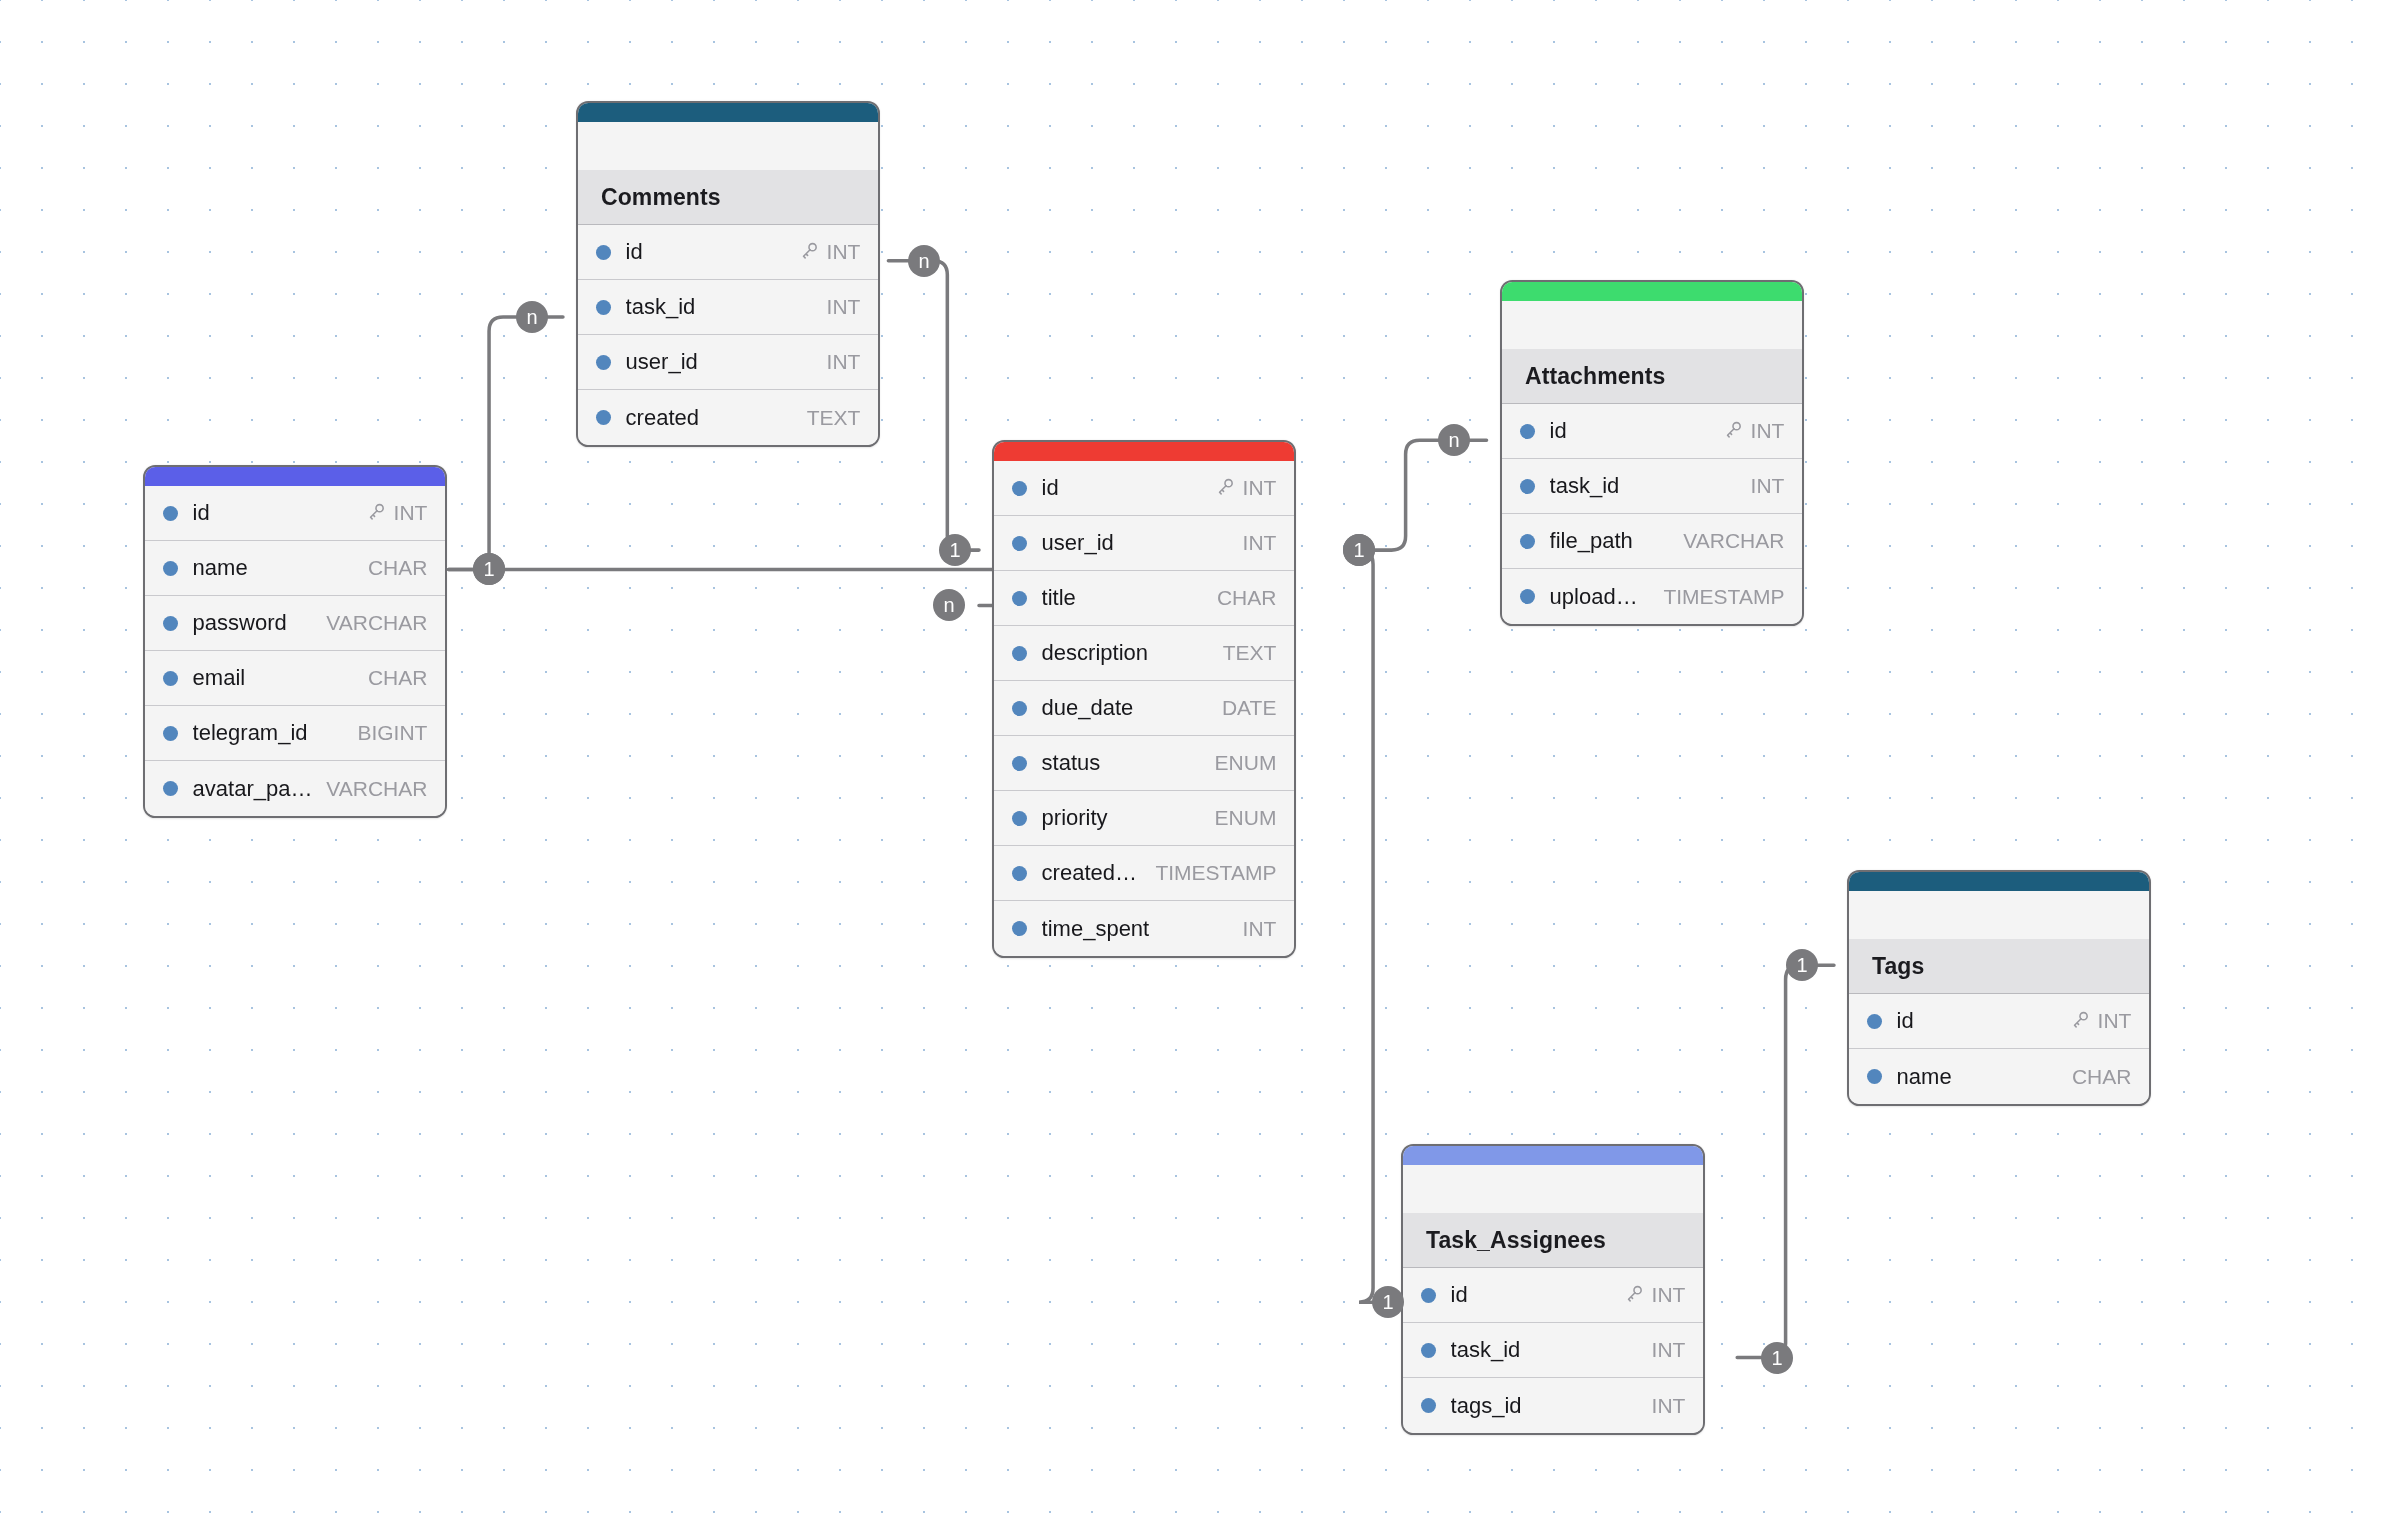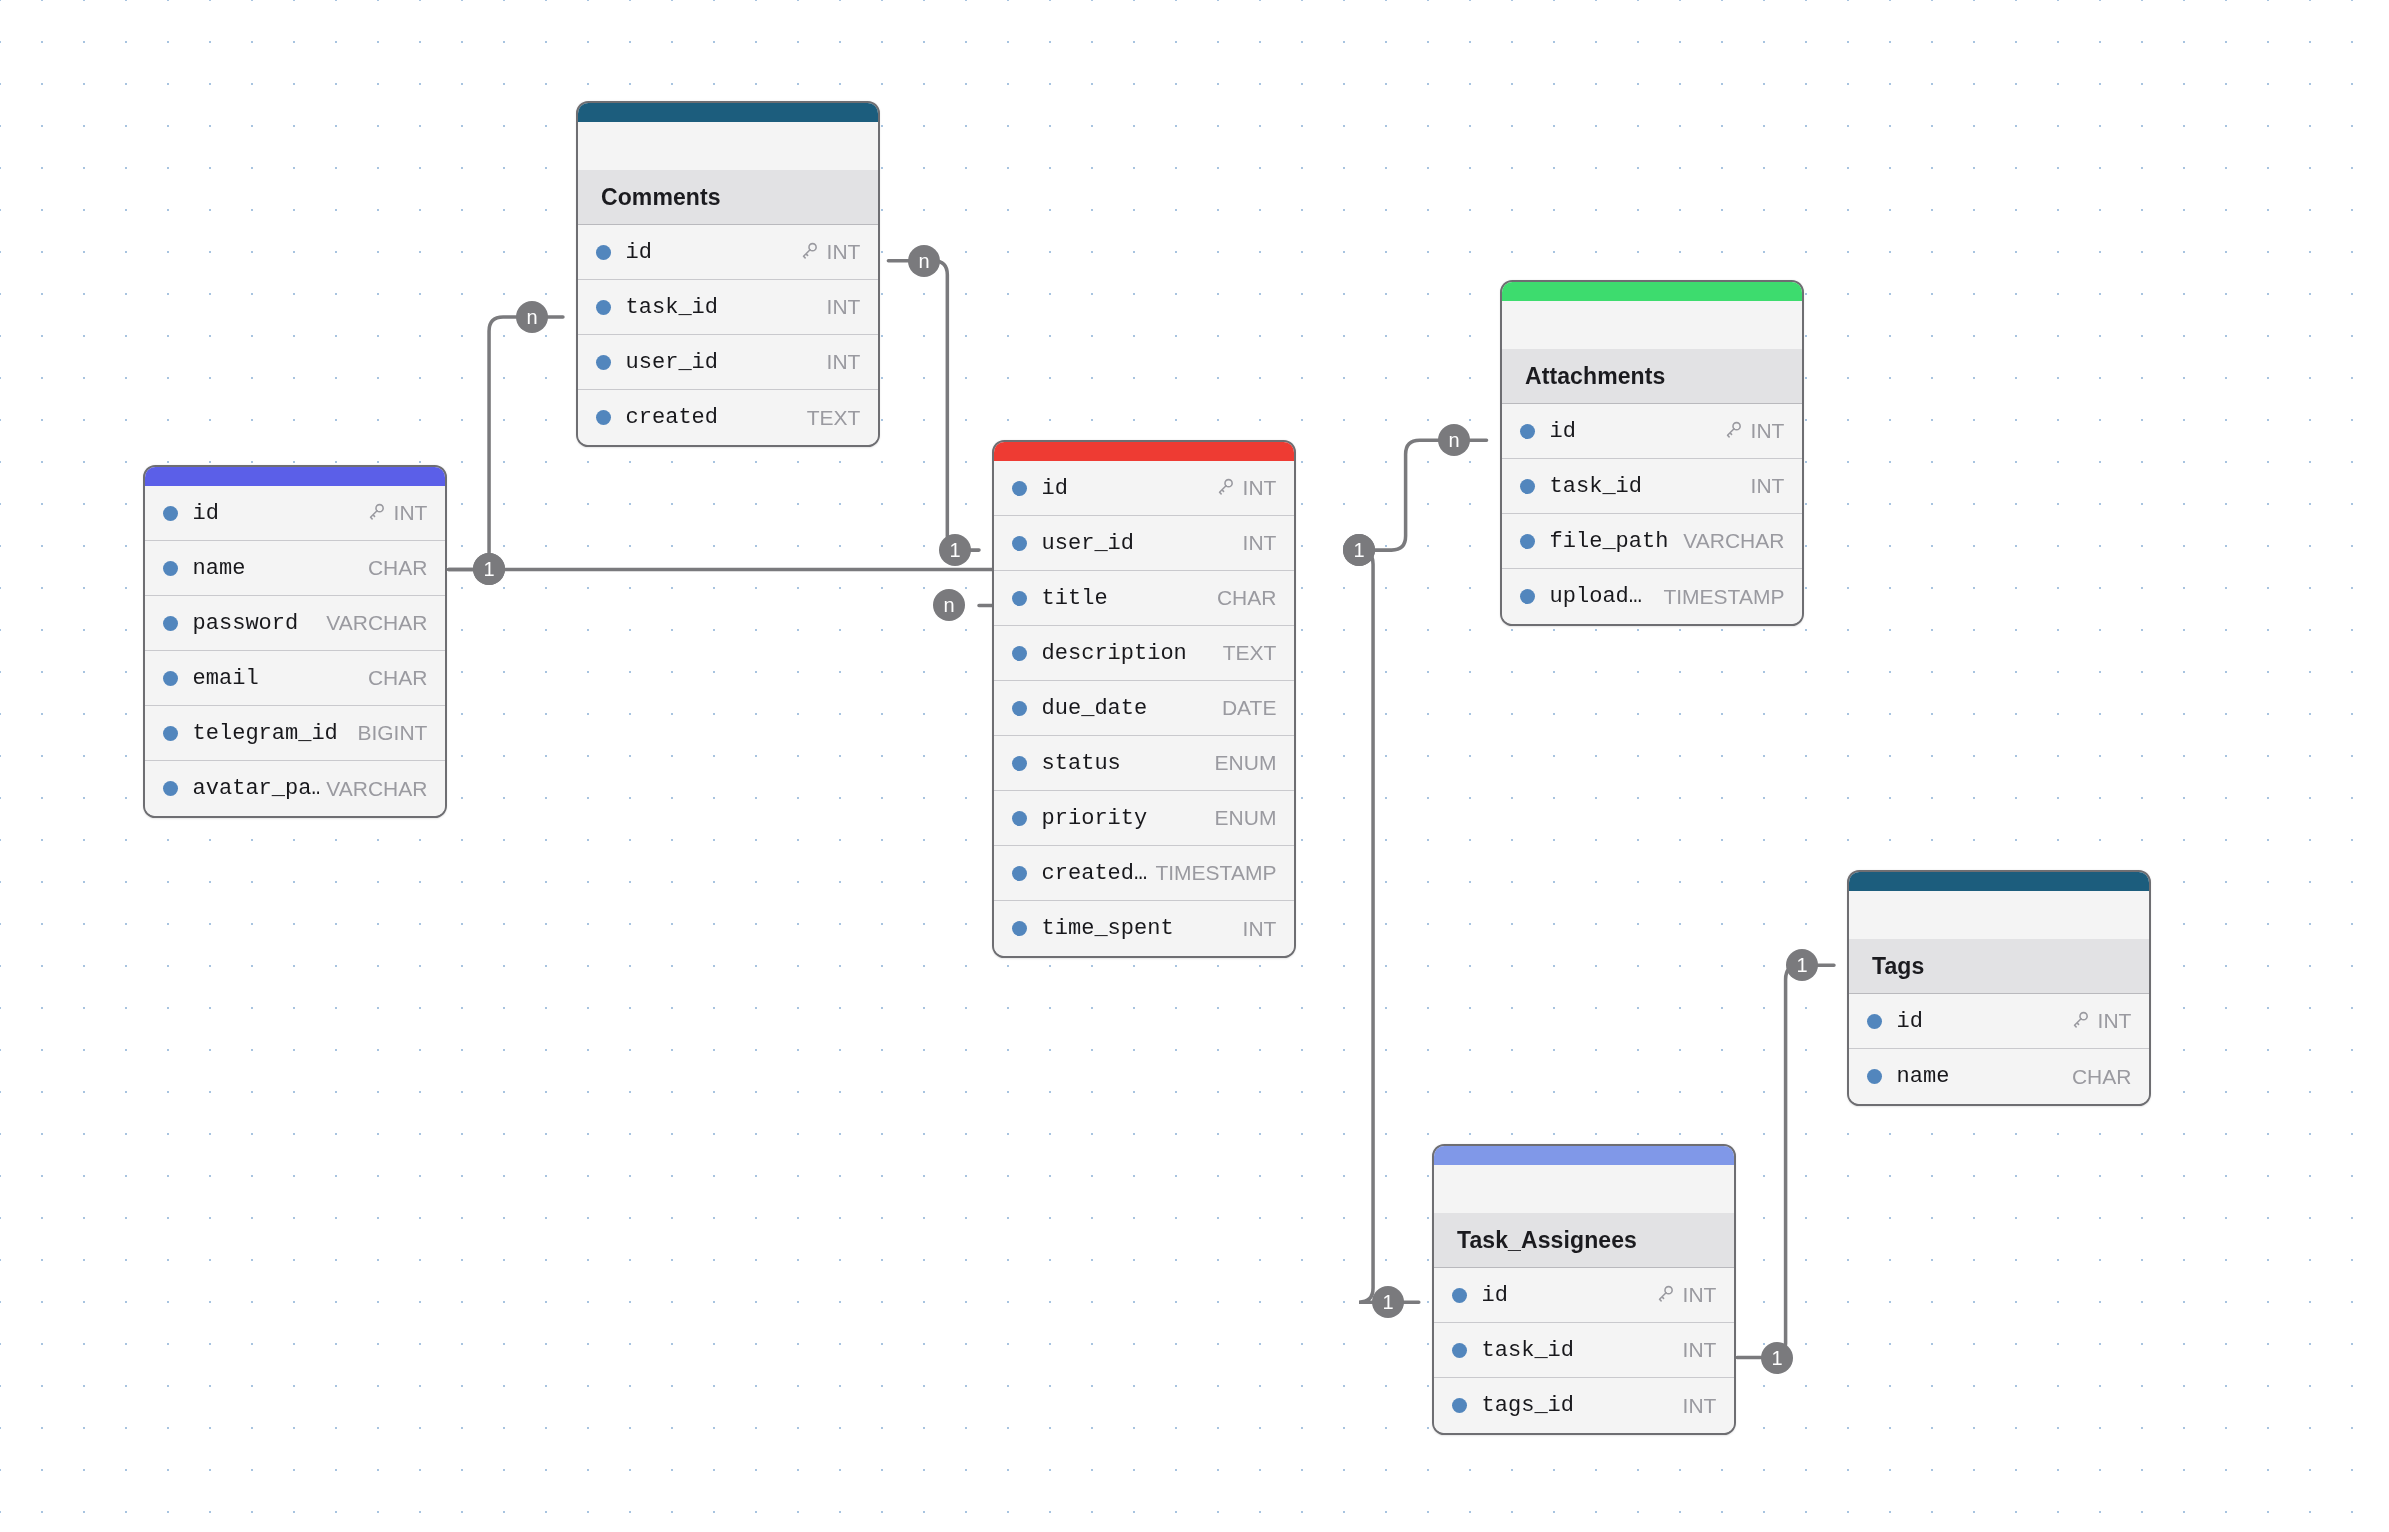--- a/index.html
+++ b/index.html
@@ -70,21 +70,20 @@
     border-radius: 50%;
     background: #5286bd;
     flex: 0 0 auto;
     margin-right: 15px;
   }
   .field-name {
     font-size: 22px;
     color: #18181c;
     white-space: nowrap;
     overflow: hidden;
-    font-family: Liberation Mono, monospace;
   }
   .field-right {
     margin-left: auto;
     display: flex;
     align-items: flex-start;
     gap: 6.2px;
     flex: 0 0 auto;
     padding-left: 7px;
   }
   .key-icon {
@@ -349,21 +348,21 @@
           </span>
         </div>
         <div class="field-row">
           <span class="field-dot"></span>
           <span class="field-name">name</span>
           <span class="field-right">
             <span class="field-type">CHAR</span>
           </span>
         </div>
       </div>
-      <div class="table-node" style="left: 1432px; top: 1144px;">
+      <div class="table-node" style="left: 1401px; top: 1144px;">
         <div class="node-accent" style="background: rgb(128, 152, 232);"></div>
         <div class="node-title">
           <span>Task_Assignees</span>
         </div>
         <div class="field-row">
           <span class="field-dot"></span>
           <span class="field-name">id</span>
           <span class="field-right">
             <svg class="key-icon" viewBox="0 0 24 24">
               <g fill="none" stroke="#9a9aa0" stroke-width="1.8" stroke-linecap="round">

